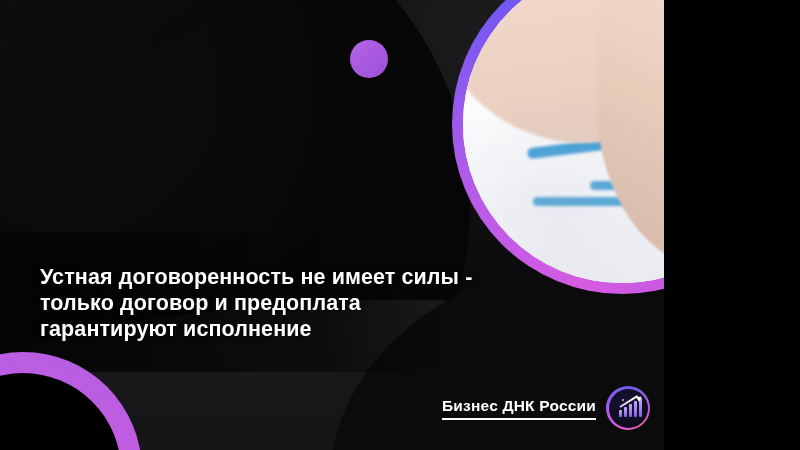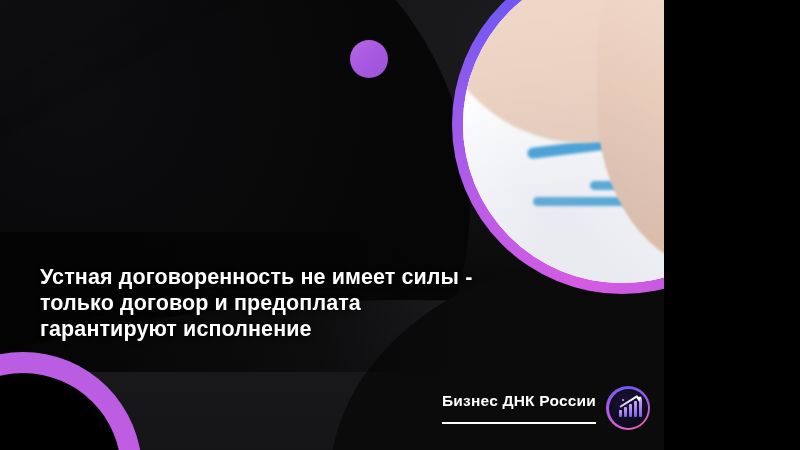--- a/index.html
+++ b/index.html
@@ -238,21 +238,21 @@
     top: 386px;
     display: flex;
     align-items: center;
     gap: 10px;
   }
   .brand-name {
     color: #ffffff;
     font-size: 15.5px;
     font-weight: 700;
     letter-spacing: .2px;
-    padding-bottom: 12px;
+    padding-bottom: 3px;
     border-bottom: 2px solid #ffffff;
     white-space: nowrap;
   }
   .brand-logo {
     position: relative;
     width: 44px;
     height: 44px;
     border-radius: 50%;
     padding: 2.5px;
     box-sizing: border-box;

